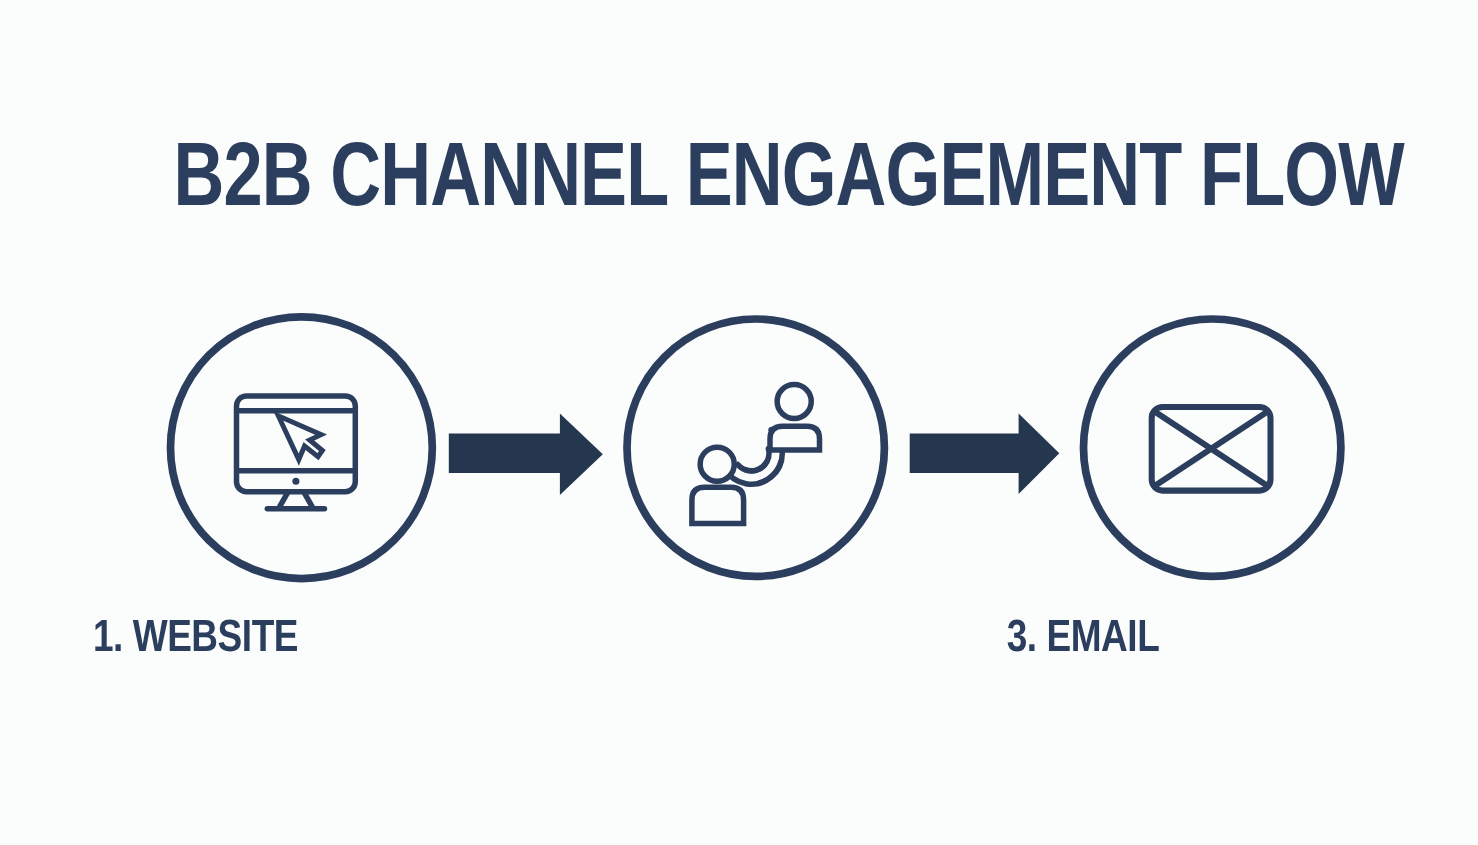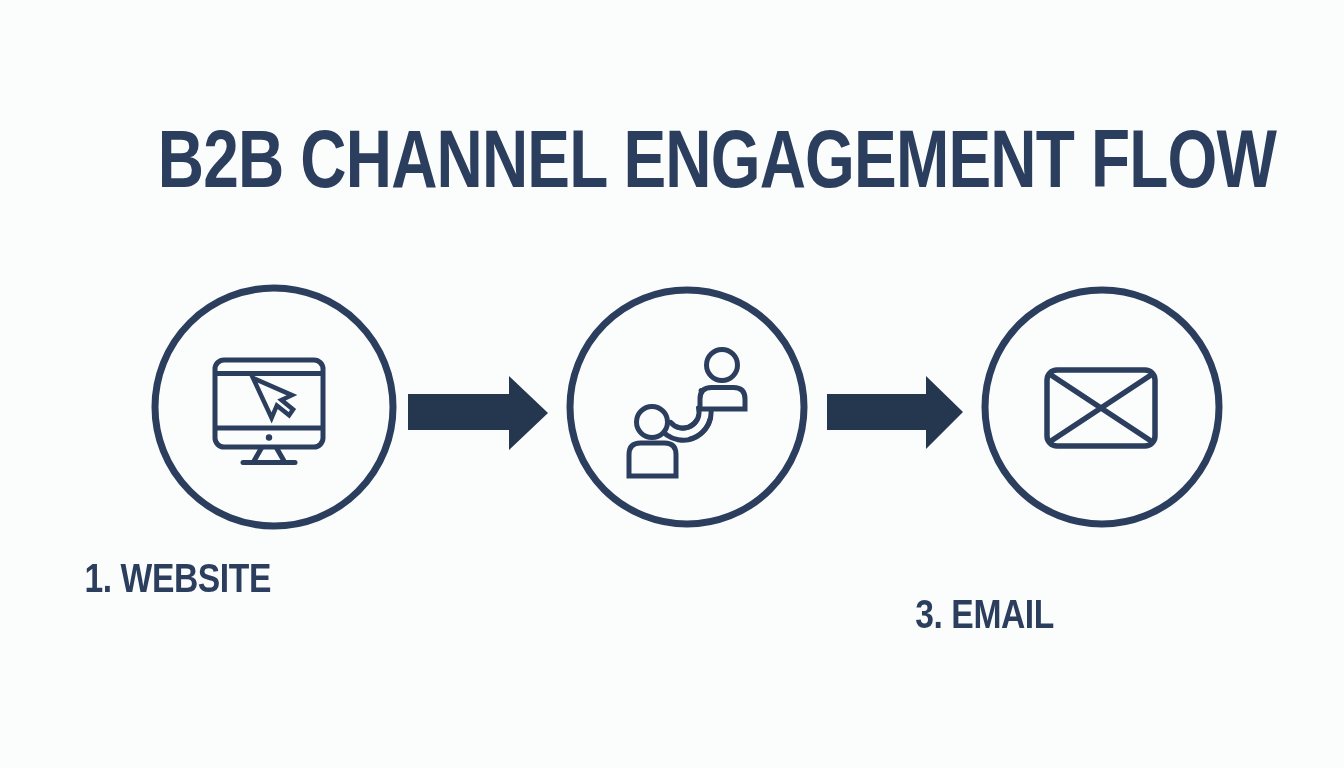--- a/index.html
+++ b/index.html
@@ -47,21 +47,21 @@
     font-size: 41px;
     font-weight: 700;
     letter-spacing: -0.5px;
     color: var(--navy, #2b3e5e);
     transform: scaleX(0.82);
     transform-origin: center;
     white-space: nowrap;
   }
   .label-1 { left: 64px; }
   .label-2 { left: 483px; }
-  .label-3 { left: 900px; margin-top: 36px; }
+  .label-3 { left: 900px; }
 
   
   .s  { stroke: var(--navy, #2b3e5e); fill: none; stroke-width: 5; }
   .s55 { stroke-width: 5.5; }
   .s7 { stroke-width: 7; }
   .cap { stroke-linecap: round; }
   .mask { fill: var(--background, #fbfcfc); }
   .arrow { fill: var(--arrow, #24374f); }
   .dot { fill: var(--navy, #2b3e5e); stroke: none; }
   .cursor {

